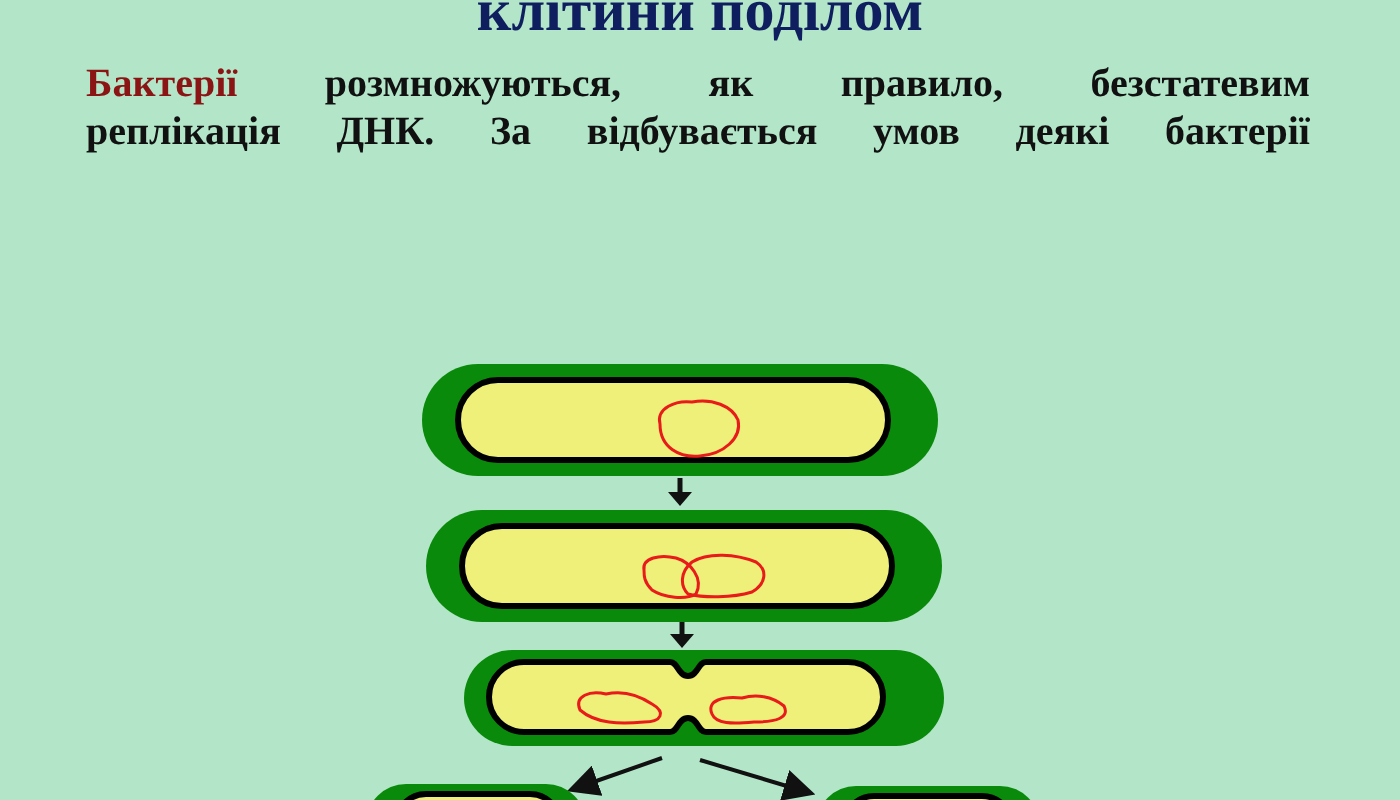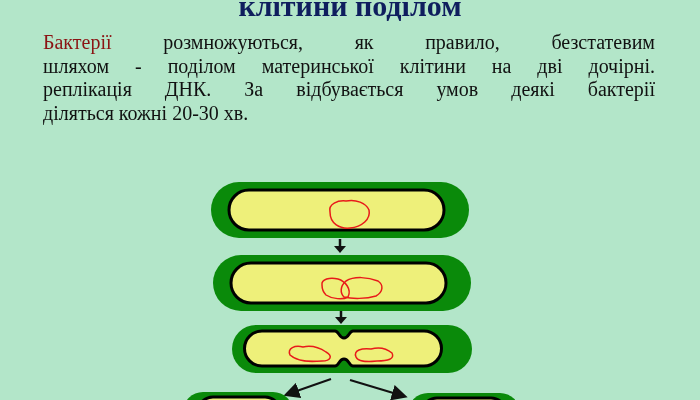--- a/index.html
+++ b/index.html
@@ -11,42 +11,40 @@
   }
   .title {
     position: absolute; top: -12px; left: 0; width: 700px;
     text-align: center;
     font-size: 30px; font-weight: bold; color: #0f1e5e;
     line-height: 36px;
     white-space: nowrap;
   }
   .para {
     position: absolute; left: 43px; top: 31px; width: 612px;
-    font-size: 20px; font-weight: normal; color: #111;
+    font-size: 20px; font-weight: bold; color: #111;
     line-height: 23.5px;
     text-align: justify;
   }
   .para .line {
     display: block; text-align: justify; text-align-last: justify;
     white-space: nowrap; height: 23.5px;
   }
   .para .line.last { text-align-last: left; }
   .hl { color: #8b1414; }
   svg.diagram { position: absolute; left: 0; top: 0; }
 </style>
 </head>
 <body>
 
 <div class="title">клітини поділом</div>
 
 <div class="para">
   <span class="line"><span class="hl">Бактерії</span><span> розмножуються, як правило, безстатевим</span></span>
-  <span class="line">шляхом - поділом материнської клітини на дві дочірні.</span>
   <span class="line">реплікація ДНК. За відбувається умов деякі бактерії</span>
-  <span class="line last">діляться кожні 20-30 хв.</span>
 </div>
 
 <svg class="diagram" width="700" height="400" viewBox="0 0 700 400">
   <defs>
     <marker id="ah" markerWidth="8" markerHeight="8" refX="4" refY="4" orient="auto">
       <path d="M0,0 L8,4 L0,8 z" fill="#111"></path>
     </marker>
   </defs>
 
   <g>

